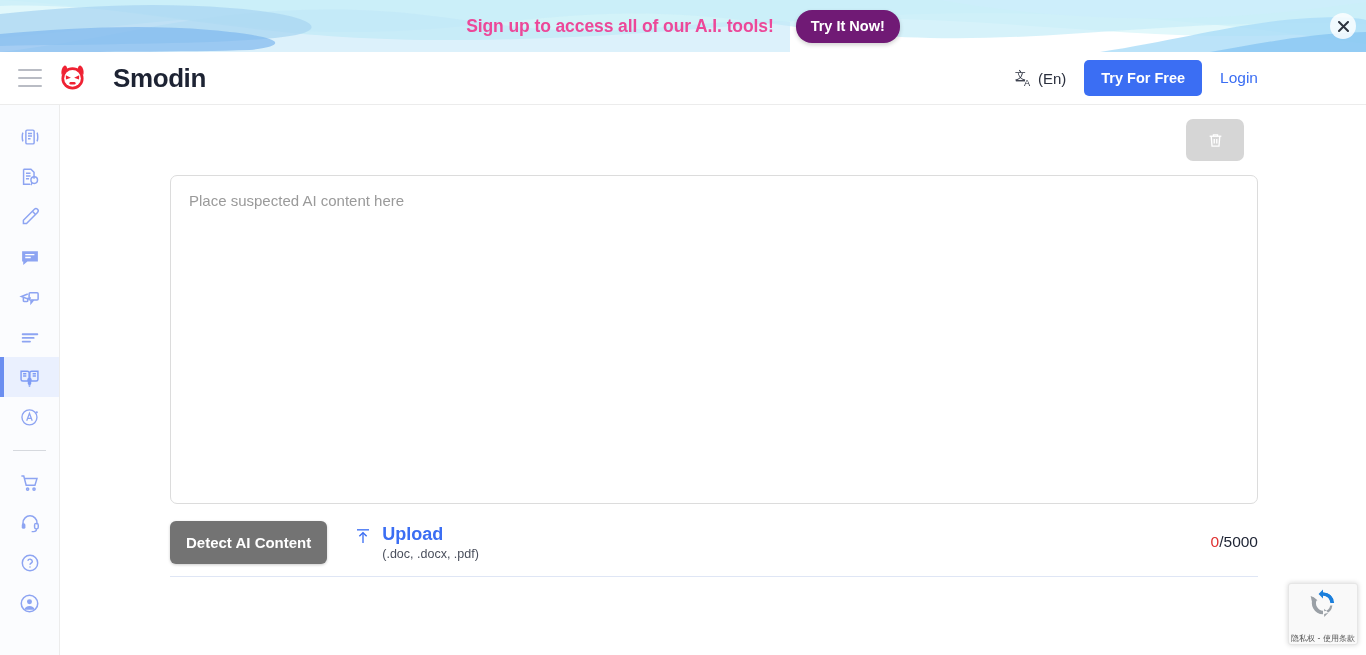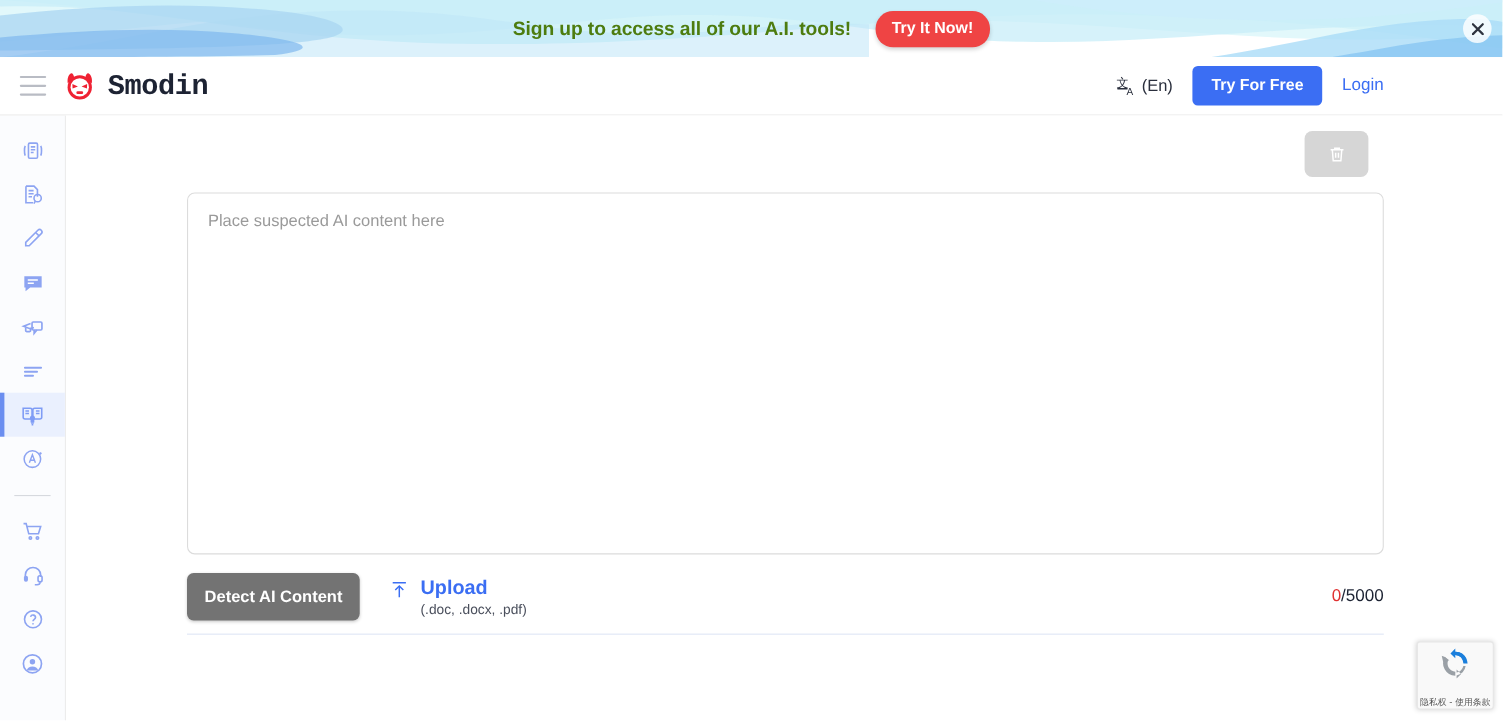--- a/index.html
+++ b/index.html
@@ -21,25 +21,25 @@
   }
   #promo-banner .waves {
     position: absolute; inset: 0;
     width: 1366px; height: 52px;
   }
   .promo-inner {
     position: relative; z-index: 3;
     display: flex; align-items: center; gap: 22px;
   }
   #promo-text {
-    font-size: 17.5px; font-weight: bold; color: #4d7c0f;
+    font-size: 17.5px; font-weight: bold; color: #ec4899;
     letter-spacing: -0.1px;
   }
   #promo-cta {
-    background: #ef4444; color: #fff;
+    background: #701a75; color: #fff;
     border: none; border-radius: 16px;
     font-family: "Liberation Sans", sans-serif;
     font-size: 14.5px; font-weight: bold;
     padding: 8px 15px 9px;
     cursor: pointer;
     box-shadow: 0 2px 4px rgba(0,0,0,0.18);
   }
   #promo-close {
     position: absolute; z-index: 4;
     right: 10px; top: 50%; transform: translateY(-50%);
@@ -63,21 +63,21 @@
   #hamburger-button {
     width: 24px; height: 18px;
     display: flex; flex-direction: column; justify-content: space-between;
     background: none; border: none; cursor: pointer; padding: 0;
     margin-right: 16px;
   }
   #hamburger-button span {
     display: block; height: 2px; width: 24px;
     background: #b9bcc4; border-radius: 1px;
   }
-  .brand { display: flex; align-items: flex-end; gap: 11px; font-family: Liberation Mono, monospace; }
+  .brand { display: flex; align-items: flex-start; gap: 26px; }
   #brand-name {
     font-size: 26px; font-weight: bold; color: #1d2333;
     letter-spacing: -0.4px;
   }
   .nav-right {
     margin-left: auto;
     display: flex; align-items: center; gap: 18px;
   }
   #lang-switcher {
     display: flex; align-items: center; gap: 2px;

